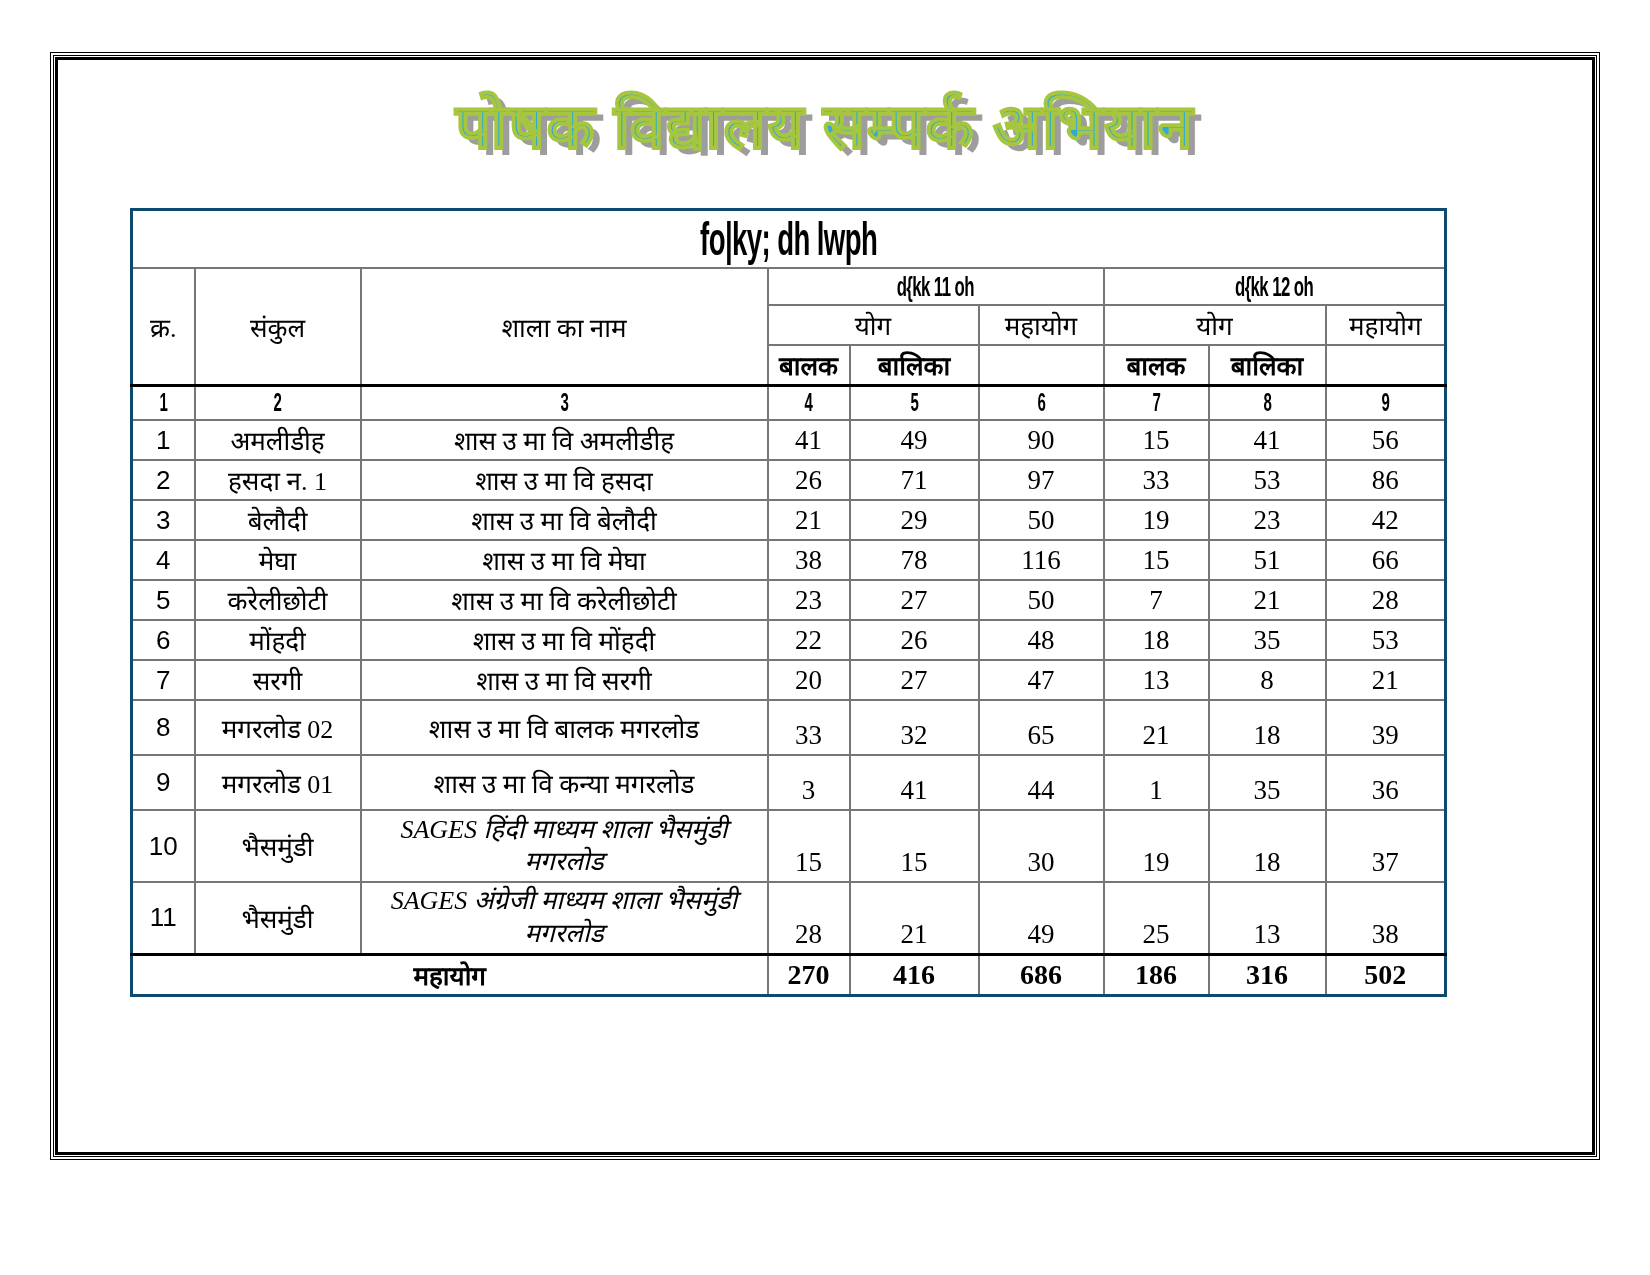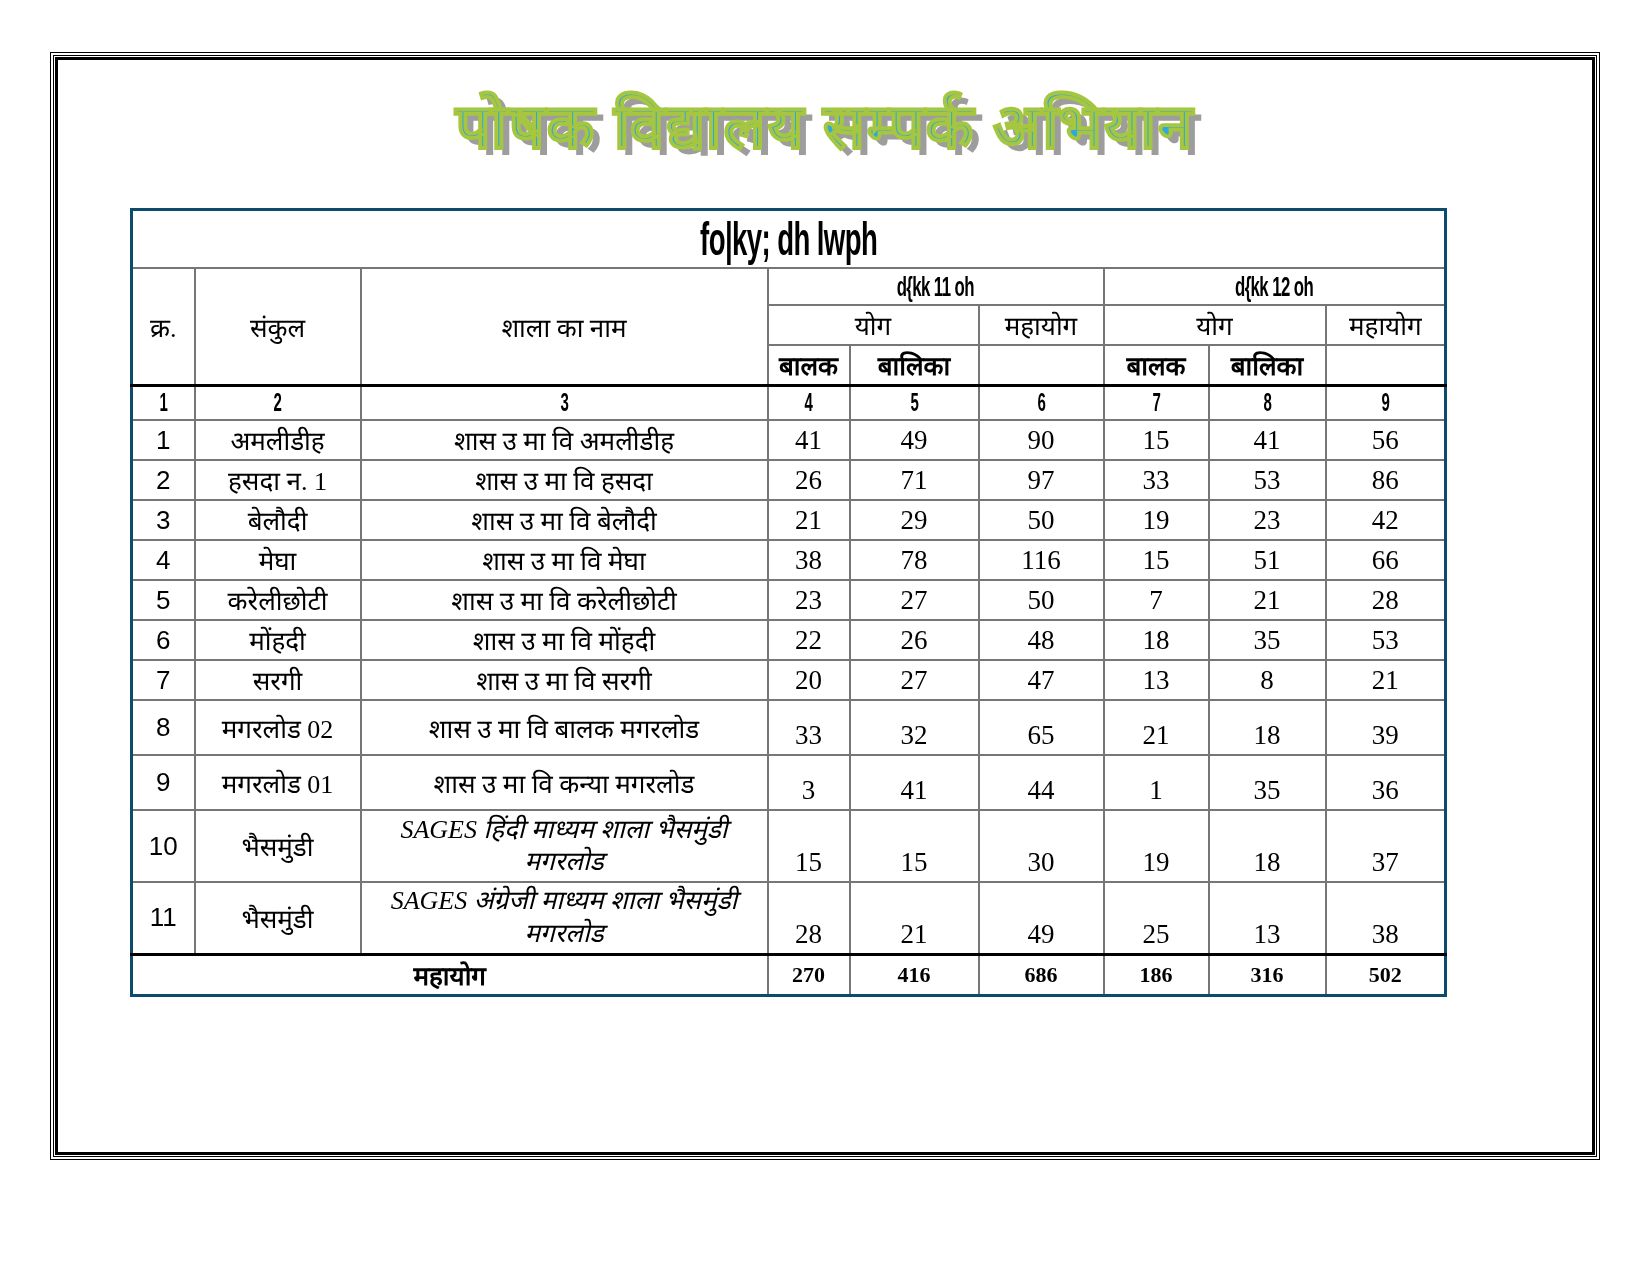--- a/index.html
+++ b/index.html
@@ -45,21 +45,21 @@
   td.num { font-family:"Liberation Serif", serif; font-size:27px; }
 
   tbody tr.r-norm  td { height:34px; }
   tbody tr.r-tall  td { height:55px; }
   tbody tr.r-xtall td { height:72px; }
   tbody tr.r-tall  td.num, tbody tr.r-xtall td.num
     { vertical-align:bottom; padding-bottom:3px; }
   tbody tr.r-xtall td.dev.school { vertical-align:middle; line-height:1.25;font-style:italic; }
 
   tr.total-row td { height:38px; font-weight:700; border-top:3px solid #000; }
-  tr.total-row td.num { font-size:22px; }
+  tr.total-row td.num { font-size:28px; }
 </style>
 </head>
 <body>
 
 <div class="page">
   <div class="frame-outer">
     <div class="frame-mid">
       <div class="frame-inner">
 
         <h1 class="main-title">पोषक विद्यालय सम्पर्क अभियान</h1>

